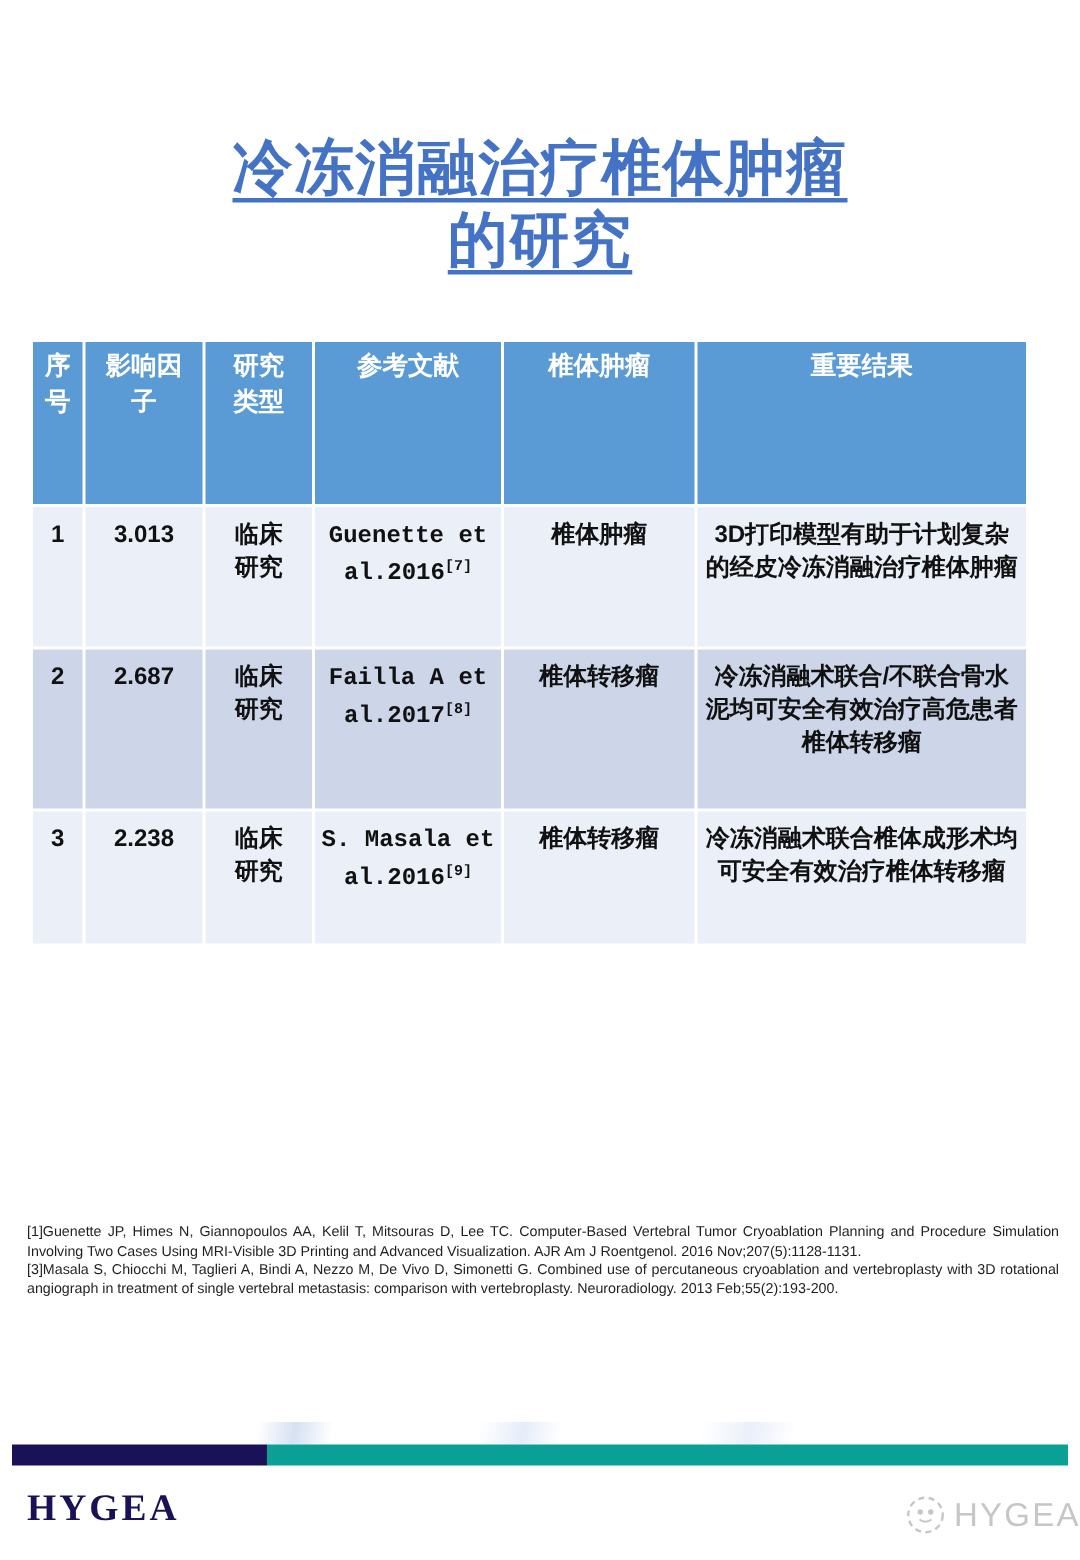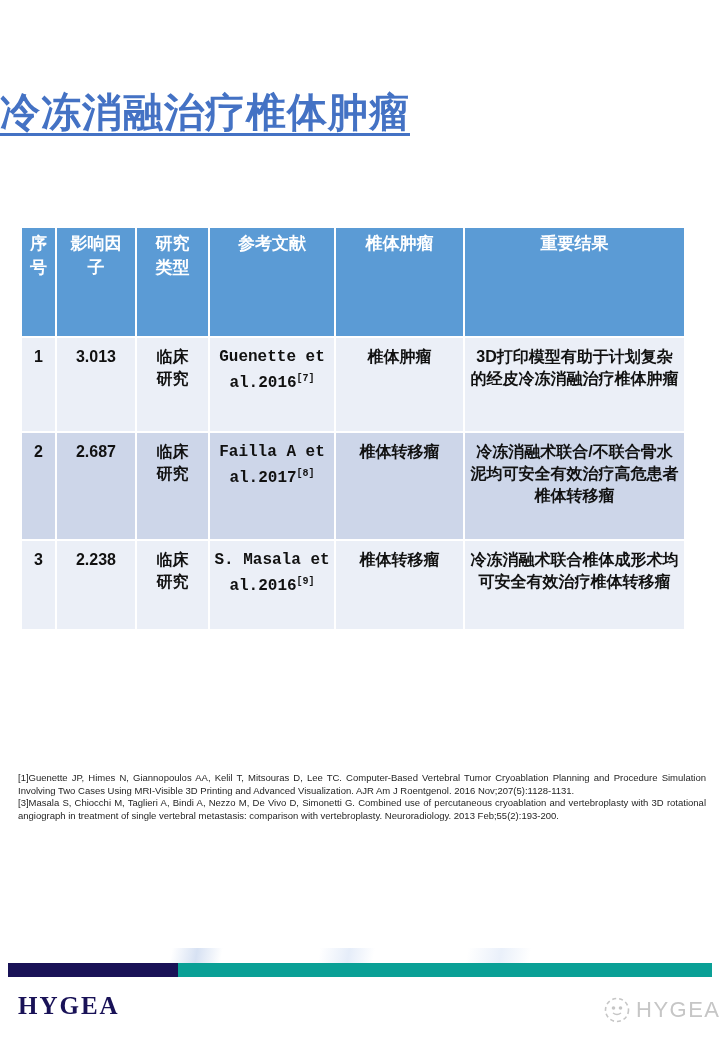--- a/index.html
+++ b/index.html
@@ -2,21 +2,21 @@
 <html><head>
 <meta charset="utf-8">
 <style>
   html,body{margin:0;padding:0;}
   body{
     width:720px;height:1040px;position:relative;background:#ffffff;
     font-family:"Liberation Sans", sans-serif;overflow:hidden;
   }
   
   .slide-title{
-    position:absolute;top:88px;left:0;width:720px;text-align:left;
+    position:absolute;top:88px;left:0;width:720px;text-align:center;
     color:#4472C4;font-weight:bold;font-size:40px;line-height:48px;
     letter-spacing:1px;
   }
   .slide-title .tline{
     display:inline-block;
     text-decoration:underline;
     text-decoration-thickness:3px;
     text-underline-offset:7px;
   }
   
@@ -42,21 +42,21 @@
   tr.body-row-2 td{height:98px;}
   tr.body-row-3 td{height:80px;}
   td.c-ref{font-size:15px;padding-left:8px;padding-right:8px;font-family:Liberation Mono, monospace;}
   td.c-ref sup{font-size:10px;font-weight:bold;}
   td.c-result{padding-left:24px;padding-right:24px;}
   
   col.c1{width:33px;} col.c2{width:78px;} col.c3{width:71px;}
   col.c4{width:124px;} col.c5{width:127px;} col.c6{width:219px;}
   
   .footnotes{
-    position:absolute;top:772px;left:18px;width:688px;
+    position:absolute;top:816px;left:18px;width:688px;
     font-size:9.5px;line-height:12.5px;color:#1f1f1f;text-align:justify;
   }
   .footnotes p{margin:0;}
   
   .bar-navy{position:absolute;top:963px;left:8px;width:170px;height:14px;background:#191257;}
   .bar-teal{position:absolute;top:963px;left:178px;width:534px;height:14px;background:#0AA096;}
   .bar-streak{
     position:absolute;top:948px;left:130px;width:420px;height:15px;
     background:linear-gradient(100deg, rgba(140,170,220,0) 10%, rgba(140,170,220,0.35) 16%,
       rgba(140,170,220,0) 22%, rgba(140,170,220,0) 45%, rgba(170,195,235,0.3) 52%,
@@ -76,20 +76,21 @@
     font-family:"Liberation Sans", sans-serif;
   }
 </style>
 </head>
 <body>
 
 <div>
 
   <div class="slide-title">
     <span class="tline">冷冻消融治疗椎体肿瘤</span><br>
+    <span class="tline">的研究</span>
   </div>
 
   <div class="tbl-wrap">
     <table class="research">
       <colgroup>
         <col class="c1">
           <col class="c2">
           <col class="c3">
         <col class="c4">
           <col class="c5">

